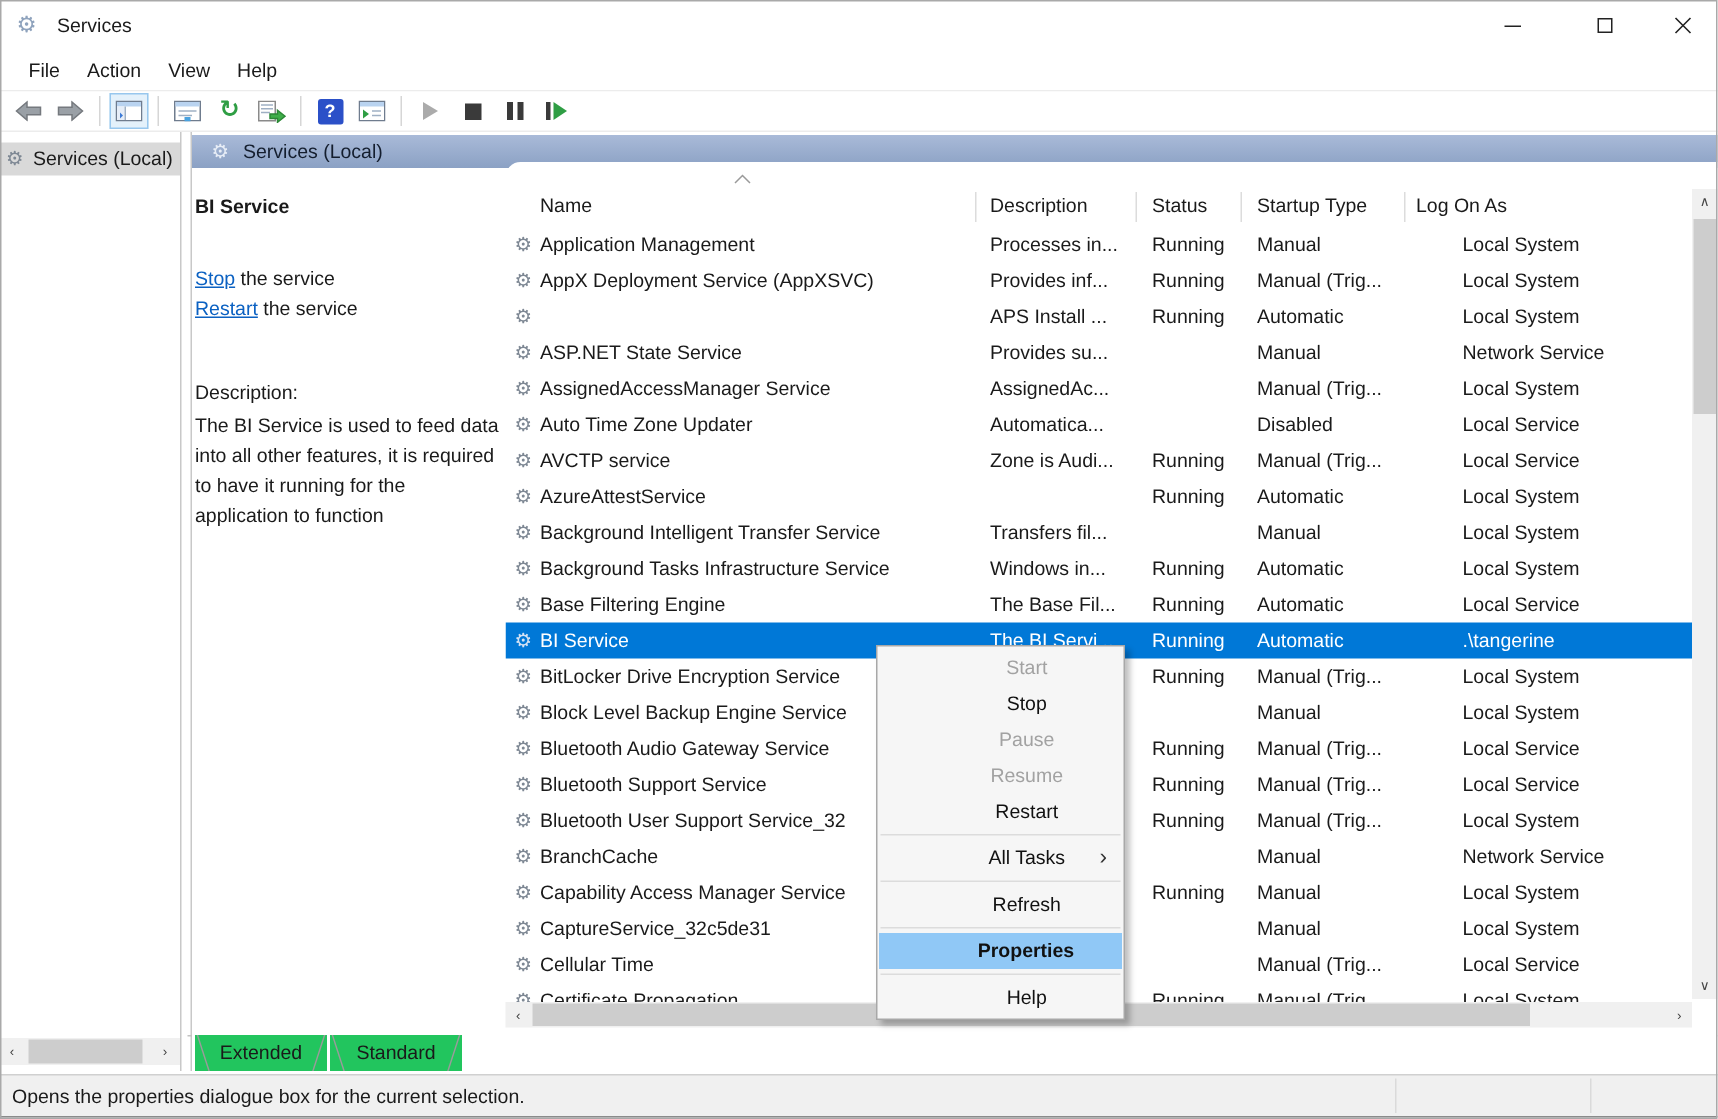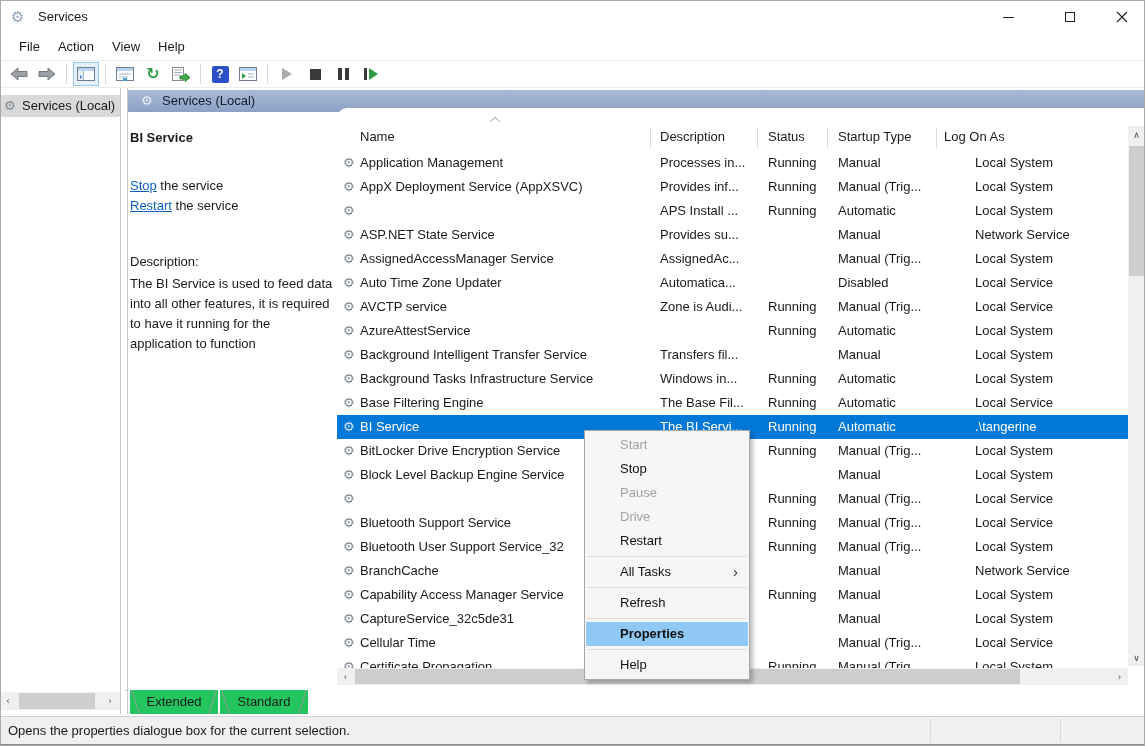--- a/index.html
+++ b/index.html
@@ -96,21 +96,21 @@
   .tab .eR { right:5px; transform:skewX(-18deg); }
   .tab.active { z-index:3; }
 
   
   .statusbar { position:absolute; left:0; top:716px; width:100%; height:29px; background:#f0f0f0; border-top:1px solid #d0d0d0; border-bottom:1px solid #8a8a8a; }
   .status-text { position:absolute; left:8px; top:0; line-height:27px; }
   .status-cell { position:absolute; top:2px; bottom:2px; border-left:1px solid #dadada; }
   .sc1 { left:930px; } .sc2 { left:1060px; }
 
   
-  .context-menu { position:absolute; left:584px; top:430px; width:166px; background:#f6f6f6; border:1px solid #a8a8a8; box-shadow:3px 3px 4px rgba(0,0,0,0.25); z-index:50; padding:2px 0; }
+  .context-menu { position:absolute; left:584px; top:430px; width:166px; background:#f6f6f6; border:1px solid #a8a8a8; box-shadow:3px 3px 4px rgba(0,0,0,0.25); z-index:50; padding:2px 0;text-align:center; }
   .citem { position:relative; height:24px; line-height:24px; padding-left:35px; color:#111; }
   .citem.disabled { color:#a2a2a2; }
   .citem.bold { font-weight:bold; }
   .citem.highlight { background:#90c8f6; margin:0 1px; padding-left:34px; }
   .msep { height:1px; background:#dcdcdc; margin:3px 2px; }
   .subarrow { position:absolute; right:11px; top:0; font-size:15px; color:#333; }
 </style>
 </head>
 <body>
 
@@ -361,20 +361,21 @@
       <div class="lrow">
         <span class="gear">⚙</span>
         <span class="cell c-name">Block Level Backup Engine Service</span>
         <span class="cell c-desc"></span>
         <span class="cell c-status"></span>
         <span class="cell c-startup">Manual</span>
         <span class="cell c-logon">Local System</span>
       </div>
       <div class="lrow">
         <span class="gear">⚙</span>
+        <span class="cell c-name">Bluetooth Audio Gateway Service</span>
         <span class="cell c-desc"></span>
         <span class="cell c-status">Running</span>
         <span class="cell c-startup">Manual (Trig...</span>
         <span class="cell c-logon">Local Service</span>
       </div>
       <div class="lrow">
         <span class="gear">⚙</span>
         <span class="cell c-name">Bluetooth Support Service</span>
         <span class="cell c-desc"></span>
         <span class="cell c-status">Running</span>
@@ -457,21 +458,21 @@
 <div class="statusbar">
   <span class="status-text">Opens the properties dialogue box for the current selection.</span>
   <span class="status-cell sc1"></span>
   <span class="status-cell sc2"></span>
 </div>
 
 <div class="context-menu">
     <div class="citem disabled">Start</div>
     <div class="citem">Stop</div>
     <div class="citem disabled">Pause</div>
-    <div class="citem disabled">Drive</div>
+    <div class="citem disabled">Resume</div>
     <div class="citem">Restart</div>
     <div class="msep"></div>
     <div class="citem">All Tasks<span class="subarrow">›</span></div>
     <div class="msep"></div>
     <div class="citem">Refresh</div>
     <div class="msep"></div>
     <div class="citem highlight bold">Properties</div>
     <div class="msep"></div>
     <div class="citem">Help</div>
   </div>

